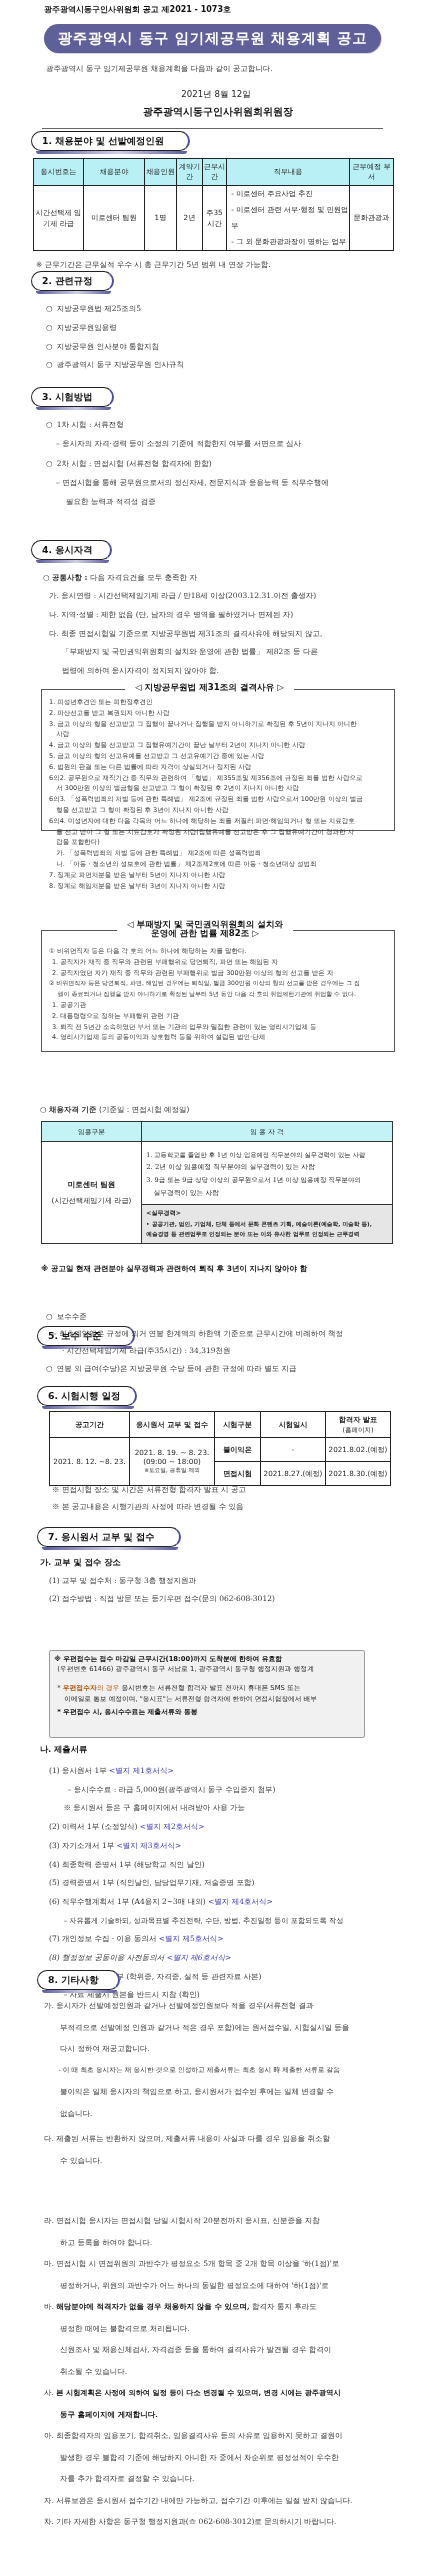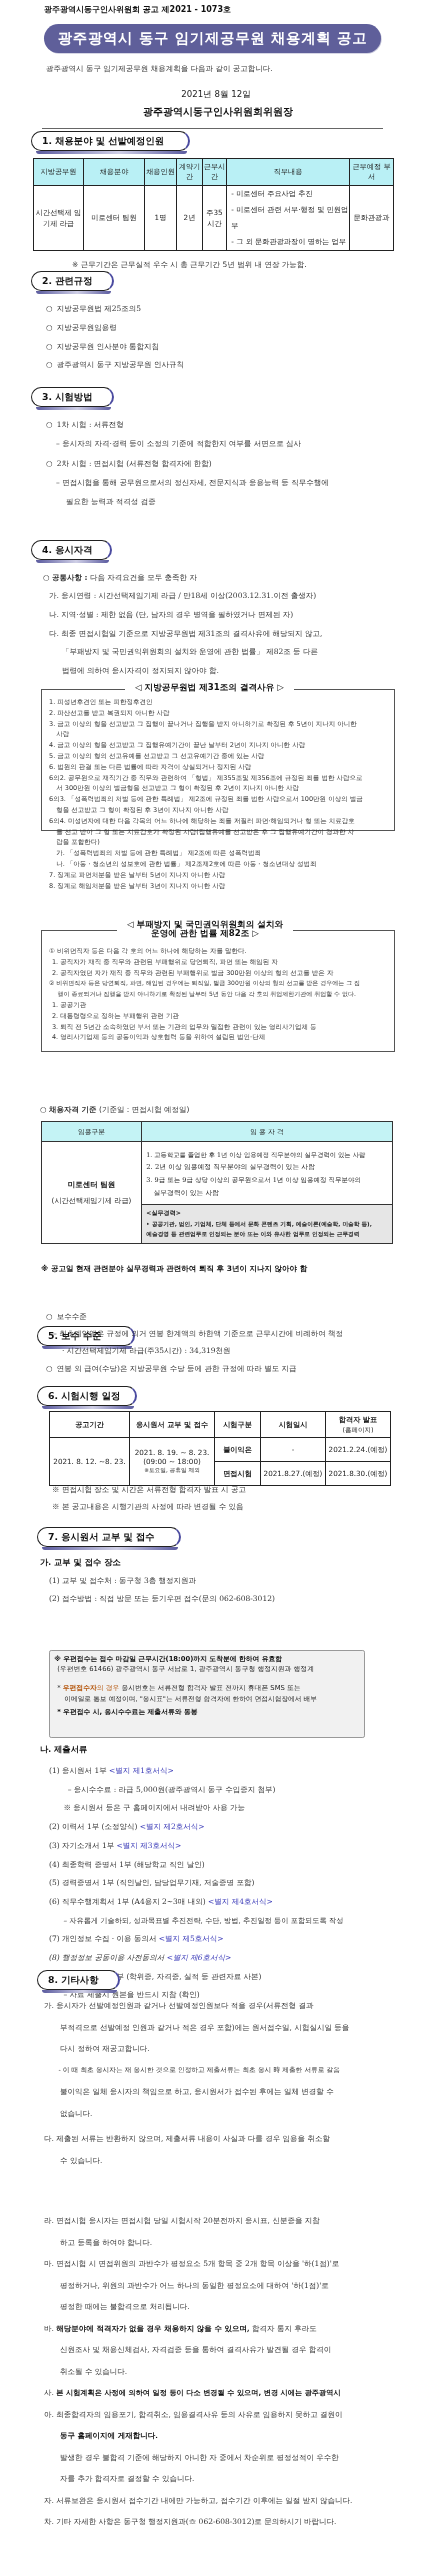--- a/index.html
+++ b/index.html
@@ -20,21 +20,21 @@
   .sec-head::after { content: ""; position: absolute; left: 4.3px; right: 1.4px; bottom: -3.6px; height: 2.9px; background: linear-gradient(90deg, #5b5b9f, #cfcfe6 55%, #5b5b9f); border-radius: 0 0 4.3px 4.3px; }
 
   table { border-collapse: collapse; }
   .t1 { left: 33px; top: 158px; width: 361px; font-size: 7.2px; }
   .t1 th, .t1 td { border: 0.7px solid #222; text-align: center; vertical-align: middle; }
   .t1 th { background: #b9f0f5; font-weight: normal; height: 27px; line-height: 10px; }
   .t1 td { height: 63px; line-height: 11.5px; }
   .t1 td.duty { text-align: left; padding-left: 4.3px; line-height: 16px; }
   .t1 { border: 1.4px solid #111; }
 
-  .note { font-size: 7.5px; color: #333; margin-left: 36px; }
+  .note { font-size: 7.5px; color: #333; }
   .item { font-size: 7.5px; color: #333; white-space: nowrap; }
   .circle::before { content: "○"; margin-right: 4.3px; }
 
   .box { border: 0.7px solid #555; background: #fff; }
   .box-title { font-size: 8.6px; font-weight: bold; color: #111; background: #fff; padding: 0 10px; white-space: nowrap; }
   .box-line { font-size: 6.5px; color: #333; white-space: nowrap; line-height: 10.8px; }
   .box-line2 { font-size: 6.5px; color: #333; white-space: nowrap; line-height: 10.8px; }
 
   .t2 { left: 41px; top: 1121px; width: 352px; font-size: 6.8px; }
   .t2 th, .t2 td { border: 0.7px solid #333; }
@@ -61,21 +61,21 @@
 <div class="abs title-banner">광주광역시 동구 임기제공무원 채용계획 공고</div>
 <div class="abs intro serif">광주광역시 동구 임기제공무원 채용계획을 다음과 같이 공고합니다.</div>
 <div class="abs date">2021년  8월  12일</div>
 <div class="abs signer">광주광역시동구인사위원회위원장</div>
 <div class="abs rule"></div>
 
 <div class="abs sec-head" style="left:31px; top:131px; width:159px;">1. 채용분야 및 선발예정인원</div>
 <table class="abs t1">
   <thead>
     <tr>
-      <th style="width:50px">지방공무원</th>
+      <th style="width:50px">응시번호는</th>
       <th style="width:61px">채용분야</th>
       <th style="width:32px">채용인원</th>
       <th style="width:26px">계약기간</th>
       <th style="width:24px">근무시간</th>
       <th>직무내용</th>
       <th style="width:44px">근무예정 부 서</th>
     </tr>
   </thead>
   <tbody>
     <tr>
@@ -215,21 +215,21 @@
   <tbody>
     <tr>
       <td rowspan="2">2021. 8. 12. ~8. 23.</td>
       <td rowspan="2">
         <div>2021. 8. 19. ~ 8. 23.</div>
         <div>(09:00 ~ 18:00)</div>
         <div style="font-size:5.7px">※토요일, 공휴일 제외</div>
       </td>
       <td style="font-weight:bold">불이익은</td>
       <td>-</td>
-      <td>2021.2.24.(예정)</td>
+      <td>2021.8.02.(예정)</td>
     </tr>
     <tr>
       <td style="font-weight:bold">면접시험</td>
       <td>2021.8.27.(예정)</td>
       <td>2021.8.30.(예정)</td>
     </tr>
   </tbody>
 </table>
 <div class="abs item serif" style="left:52px; top:1485px;">※ 면접시험 장소 및 시간은 서류전형 합격자 발표 시 공고</div>
 <div class="abs item serif" style="left:52px; top:1502px;">※ 본 공고내용은 시행기관의 사정에 따라 변경될 수 있음</div>
@@ -273,25 +273,25 @@
   <div class="para" style="line-height:21.5px; padding-left:16px;">다시 정하여 재공고합니다.</div>
   <div class="para sans" style="line-height:21.5px; padding-left:14.4px; font-size:6.7px;">- 이 때 최초 응시자는 재 응시한 것으로 인정하고 제출서류는 최초 응시 時 제출한 서류로 갈음</div>
   <div class="para" style="line-height:21.5px; padding-left:16px;">불이익은 일체 응시자의 책임으로 하고, 응시원서가 접수된 후에는 일체 변경할 수</div>
   <div class="para" style="line-height:21.5px; padding-left:16px;">없습니다.</div>
   <div class="para" style="line-height:21.5px; margin-top:4.3px;">다. 제출된 서류는 반환하지 않으며, 제출서류 내용이 사실과 다를 경우 임용을 취소할</div>
   <div class="para" style="line-height:21.5px; padding-left:16px;">수 있습니다.</div>
   <div class="para" style="line-height:21.5px; margin-top:39px;">라. 면접시험 응시자는 면접시험 당일 시험시작 20분전까지 응시표, 신분증을 지참</div>
   <div class="para" style="line-height:21.5px; padding-left:16px;">하고 등록을 하여야 합니다.</div>
   <div class="para" style="line-height:21.5px;">마. 면접시험 시 면접위원의 과반수가 평정요소 5개 항목 중 2개 항목 이상을 '하(1점)'로</div>
   <div class="para" style="line-height:21.5px; padding-left:16px;">평정하거나, 위원의 과반수가 어느 하나의 동일한 평정요소에 대하여 '하(1점)'로</div>
+  <div class="para" style="line-height:21.5px;"><span>바. </span><span class="bold">해당분야에 적격자가 없을 경우 채용하지 않을 수 있으며,</span><span> 합격자 통지 후라도</span></div>
   <div class="para" style="line-height:21.5px; padding-left:16px;">평정한 때에는 불합격으로 처리됩니다.</div>
-  <div class="para" style="line-height:21.5px;"><span>바. </span><span class="bold">해당분야에 적격자가 없을 경우 채용하지 않을 수 있으며,</span><span> 합격자 통지 후라도</span></div>
   <div class="para" style="line-height:21.5px; padding-left:16px;">신원조사 및 채용신체검사, 자격검증 등을 통하여 결격사유가 발견될 경우 합격이</div>
   <div class="para" style="line-height:21.5px; padding-left:16px;">취소될 수 있습니다.</div>
   <div class="para" style="line-height:21.5px;"><span>사. </span><span class="bold sans" style="font-size:7.2px">본 시험계획은 사정에 의하여 일정 등이 다소 변경될 수 있으며, 변경 시에는 광주광역시</span></div>
+  <div class="para bold" style="line-height:21.5px; padding-left:16px;">동구 홈페이지에 게재합니다.</div>
   <div class="para" style="line-height:21.5px;">아. 최종합격자의 임용포기, 합격취소, 임용결격사유 등의 사유로 임용하지 못하고 결원이</div>
-  <div class="para bold" style="line-height:21.5px; padding-left:16px;">동구 홈페이지에 게재합니다.</div>
   <div class="para" style="line-height:21.5px; padding-left:16px;">발생한 경우 불합격 기준에 해당하지 아니한 자 중에서 차순위로 평정성적이 우수한</div>
   <div class="para" style="line-height:21.5px; padding-left:16px;">자를 추가 합격자로 결정할 수 있습니다.</div>
   <div class="para" style="line-height:21.5px;">자. 서류보완은 응시원서 접수기간 내에만 가능하고, 접수기간 이후에는 일절 받지 않습니다.</div>
   <div class="para" style="line-height:21.5px;">차. 기타 자세한 사항은 동구청 행정지원과(☏ 062-608-3012)로 문의하시기 바랍니다.</div>
 </div>
 
 
 </body></html>

